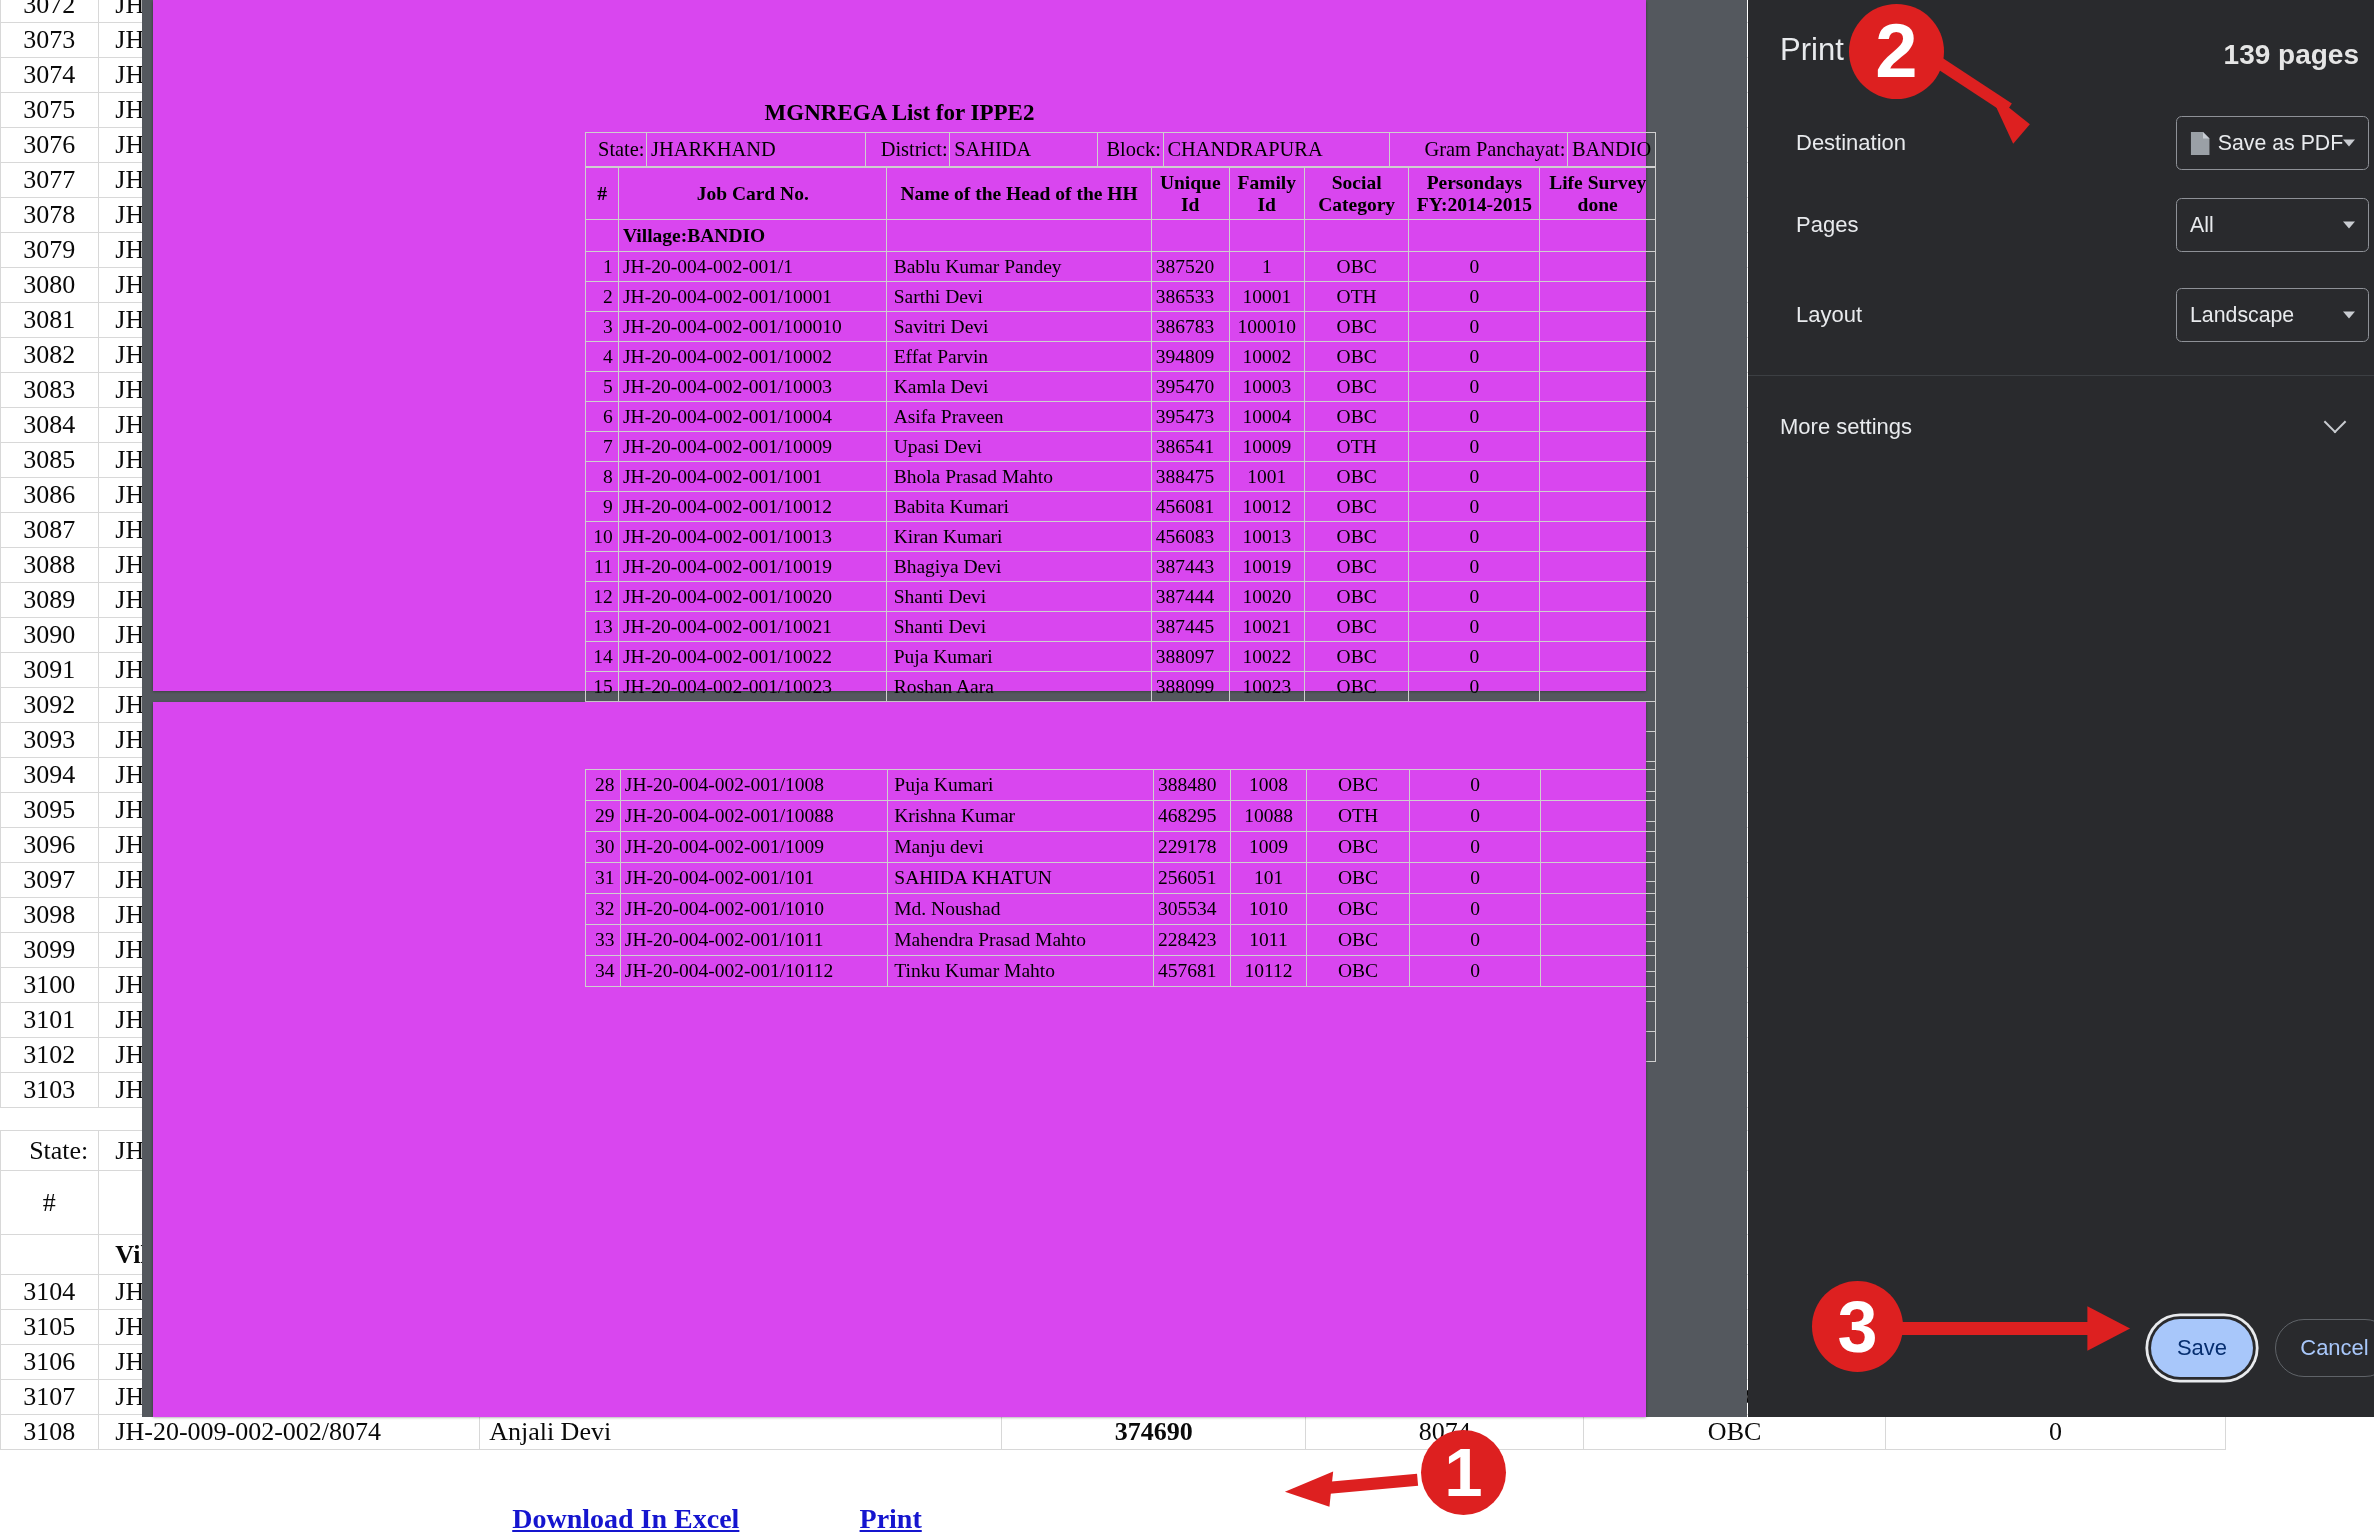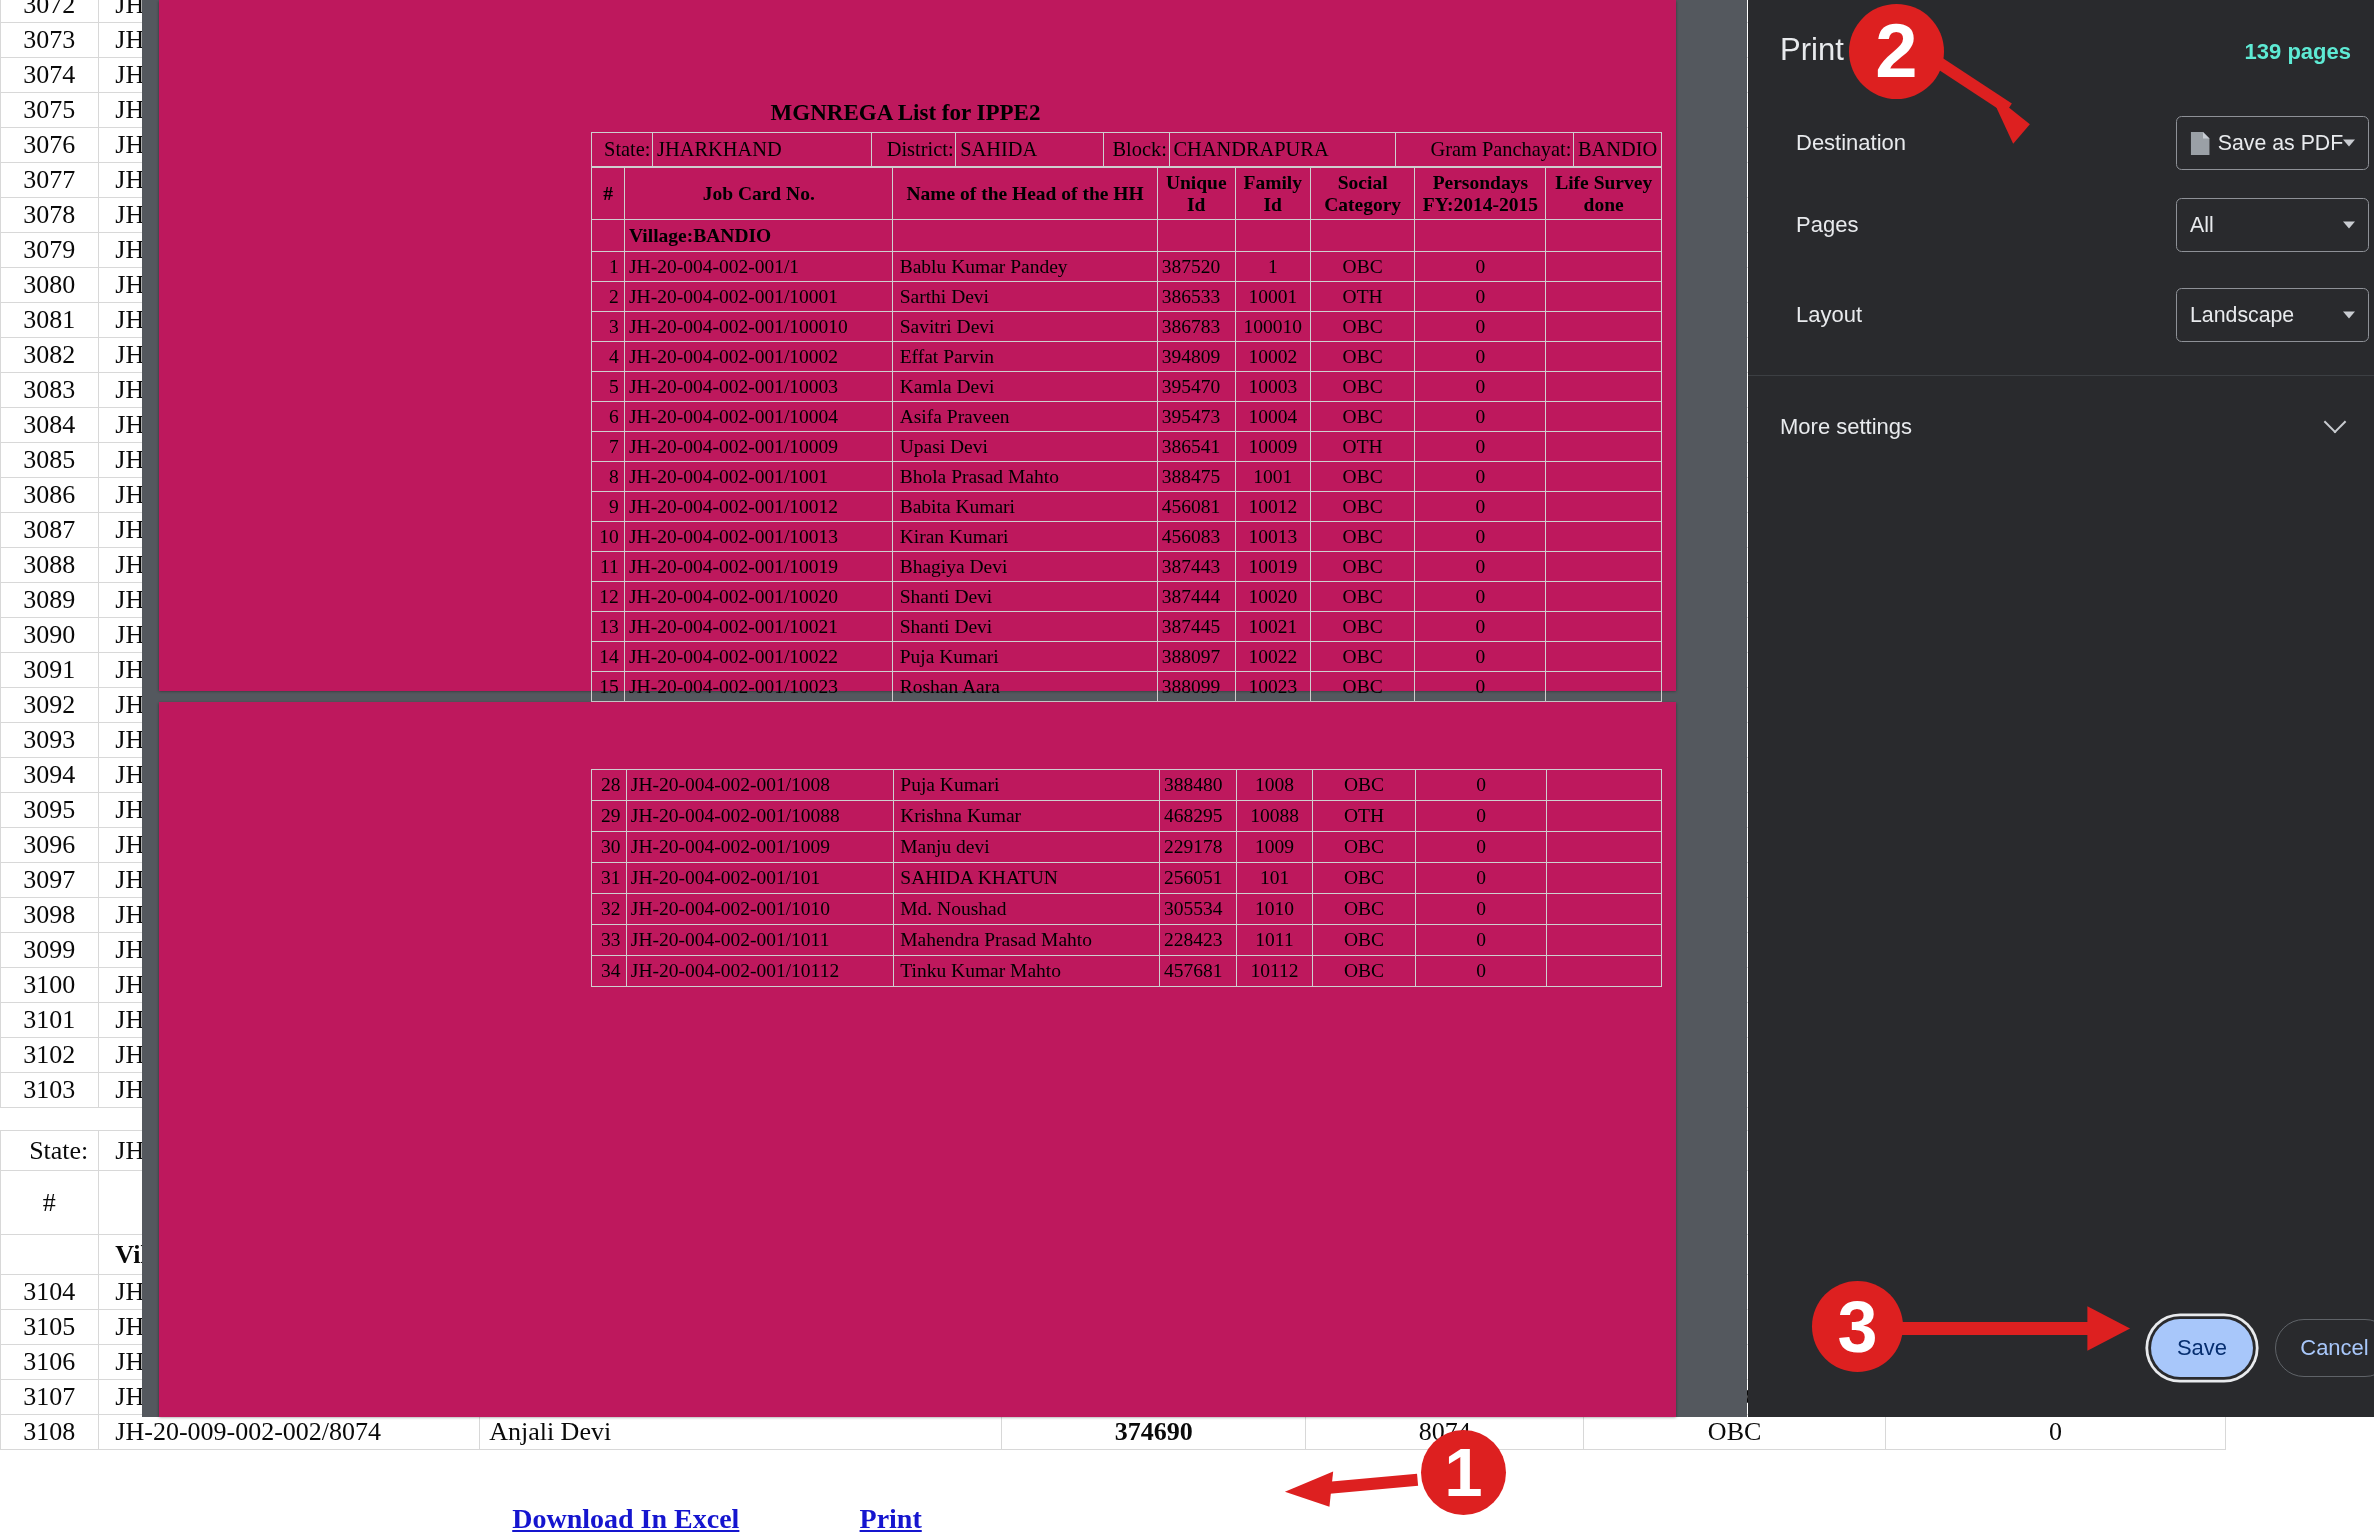--- a/index.html
+++ b/index.html
@@ -62,23 +62,22 @@
     color:#1515cf;text-decoration:underline;
     margin:0 58px;
   }
 
   
   #preview{
     position:absolute;left:142px;top:0;width:1605px;height:1417px;
     background:#54585e;
   }
   .sheet{
-    position:absolute;left:17px;background:#be185d;
+    position:absolute;left:11px;background:#d946ef;
     box-shadow:0 0.9px 2.8px rgba(0,0,0,.45);
-    padding-left:24px;
   }
   #sheet1{top:0;width:1493px;height:691px;}
   #sheet2{top:702px;width:1493px;height:715px;}
 
   
   .doc{
     position:absolute;left:0;top:0;width:100%;height:100%;
     font-family:"Liberation Serif",serif;color:#000;
   }
   .doc-title{
@@ -160,22 +159,22 @@
     background:#292a2d;color:#e3e3e3;
   }
   #panel-header{
     position:absolute;left:0;top:0;width:627px;height:93px;
   }
   #print-title{
     position:absolute;left:32px;top:32px;
     font-size:31px;color:#e8eaed;font-weight:400;
   }
   #page-count{
-    position:absolute;right:24px;top:39px;
-    font-size:22px;color:#5eead4;font-weight:bold;
+    position:absolute;right:16px;top:39px;
+    font-size:28px;color:#e5e5e5;font-weight:bold;
   }
 
   .setting-row{
     position:absolute;left:16px;width:627px;height:54px;
   }
   .setting-label{
     position:absolute;left:32px;top:50%;transform:translateY(-50%);
     font-size:22px;color:#e8eaed;
   }
   .select-box{

